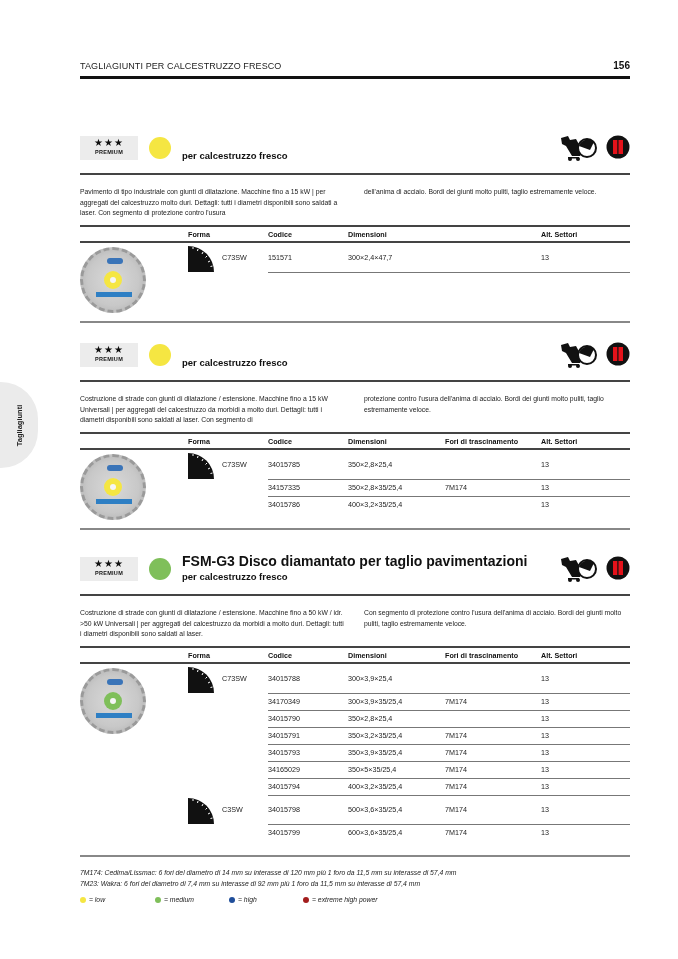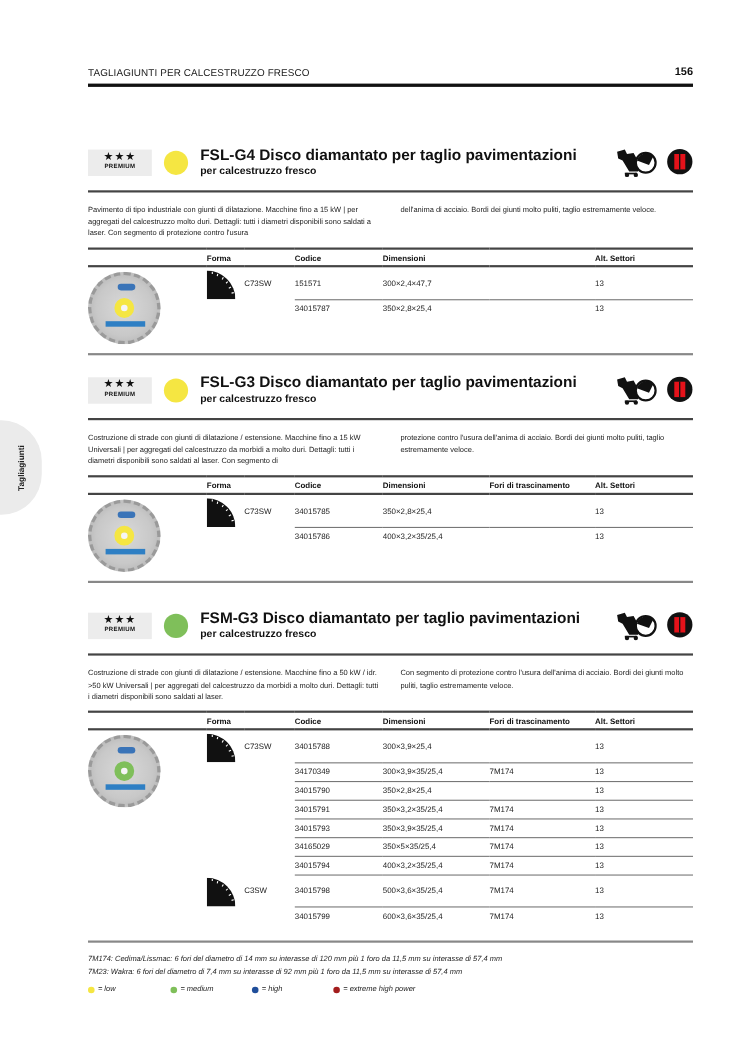--- a/index.html
+++ b/index.html
@@ -70,21 +70,20 @@
     <span>Tagliagiunti</span>
   </div>
 
 <div class="section" id="sec0" style="top:128px;">
     <div class="prod-head">
       <div class="premium">
         <div class="stars">★★★</div>
         <div class="plabel">PREMIUM</div>
       </div>
       <div class="power-dot" style="background: rgb(245, 230, 66);"></div>
-      <div class="prod-title">FSL-G4 Disco diamantato per taglio pavimentazioni</div>
       <div class="prod-subtitle">per calcestruzzo fresco</div>
       <div class="machine-icon"><svg viewBox="0 0 40 28" width="40" height="28">
           <path d="M1 4 L8 2 L10 6 L16 5 L22 16 L20 22 L12 22 L6 12 L2 10 Z" fill="#111"></path>
           <circle cx="27" cy="14" r="9" fill="#fff" stroke="#111" stroke-width="2"></circle>
           <path d="M19 12 A9 9 0 0 1 34 8 L30 16 Z" fill="#111"></path>
           <circle cx="10" cy="25" r="2" fill="#111"></circle>
           <circle cx="18" cy="25" r="2" fill="#111"></circle>
           <rect x="8" y="23" width="11" height="1.5" fill="#111"></rect>
         </svg></div>
       <div class="protection-icon"><svg viewBox="0 0 24 24" width="24" height="24">
@@ -125,47 +124,37 @@
                   <line x1="24.5" y1="20" x2="22.5" y2="20.5"></line>
                 </g>
               </svg></div>
           </td>
           <td><span>C73SW</span></td>
           <td class="row-cell">151571</td>
           <td class="row-cell">300×2,4×47,7</td>
           <td class="row-cell"></td>
           <td class="row-cell">13</td>
         </tr>
-        <tr class="data">
-          <td></td>
-          <td></td>
-          <td></td>
-          <td class="row-cell" style="border-bottom: none;">34015787</td>
-          <td class="row-cell" style="border-bottom: none;">350×2,8×25,4</td>
-          <td class="row-cell" style="border-bottom: none;"></td>
-          <td class="row-cell" style="border-bottom: none;">13</td>
-        </tr>
       </tbody>
     </table>
     <div class="disc" style="left: 0px; top: 119px;">
       <div class="disc-logo"></div>
       <div class="disc-core" style="background: rgb(245, 230, 66);"></div>
       <div class="disc-hole"></div>
       <div class="disc-blue"></div>
     </div>
     <div class="table-end" style="top: 193px;"></div>
   </div>
 <div class="section" id="sec1" style="top:335px;">
     <div class="prod-head">
       <div class="premium">
         <div class="stars">★★★</div>
         <div class="plabel">PREMIUM</div>
       </div>
       <div class="power-dot" style="background: rgb(245, 230, 66);"></div>
-      <div class="prod-title">FSL-G3 Disco diamantato per taglio pavimentazioni</div>
       <div class="prod-subtitle">per calcestruzzo fresco</div>
       <div class="machine-icon"><svg viewBox="0 0 40 28" width="40" height="28">
           <path d="M1 4 L8 2 L10 6 L16 5 L22 16 L20 22 L12 22 L6 12 L2 10 Z" fill="#111"></path>
           <circle cx="27" cy="14" r="9" fill="#fff" stroke="#111" stroke-width="2"></circle>
           <path d="M19 12 A9 9 0 0 1 34 8 L30 16 Z" fill="#111"></path>
           <circle cx="10" cy="25" r="2" fill="#111"></circle>
           <circle cx="18" cy="25" r="2" fill="#111"></circle>
           <rect x="8" y="23" width="11" height="1.5" fill="#111"></rect>
         </svg></div>
       <div class="protection-icon"><svg viewBox="0 0 24 24" width="24" height="24">
@@ -204,20 +193,29 @@
                   <line x1="19" y1="10" x2="17.5" y2="11.5"></line>
                   <line x1="22" y1="15" x2="20" y2="16"></line>
                   <line x1="24.5" y1="20" x2="22.5" y2="20.5"></line>
                 </g>
               </svg></div>
           </td>
           <td><span>C73SW</span></td>
           <td class="row-cell">34015785</td>
           <td class="row-cell">350×2,8×25,4</td>
           <td class="row-cell"></td>
+          <td class="row-cell">13</td>
+        </tr>
+        <tr class="data">
+          <td></td>
+          <td></td>
+          <td></td>
+          <td class="row-cell">34157335</td>
+          <td class="row-cell">350×2,8×35/25,4</td>
+          <td class="row-cell">7M174</td>
           <td class="row-cell">13</td>
         </tr>
         <tr class="data">
           <td></td>
           <td></td>
           <td></td>
           <td class="row-cell" style="border-bottom: none;">34015786</td>
           <td class="row-cell" style="border-bottom: none;">400×3,2×35/25,4</td>
           <td class="row-cell" style="border-bottom: none;"></td>
           <td class="row-cell" style="border-bottom: none;">13</td>

